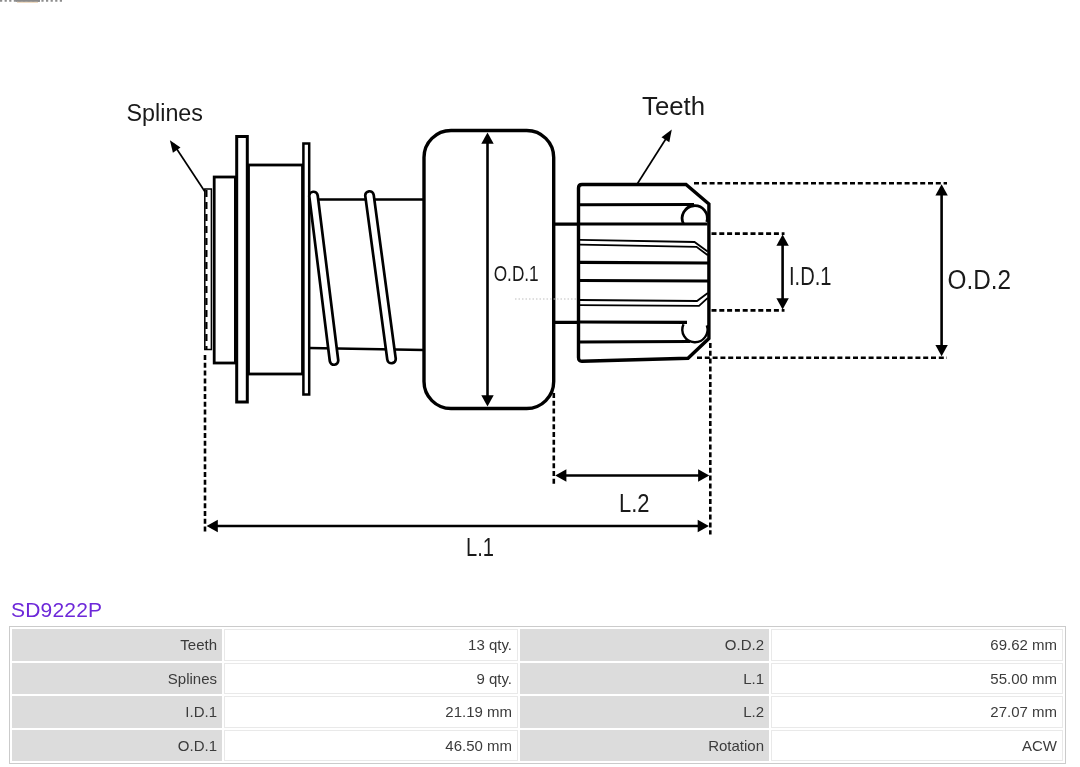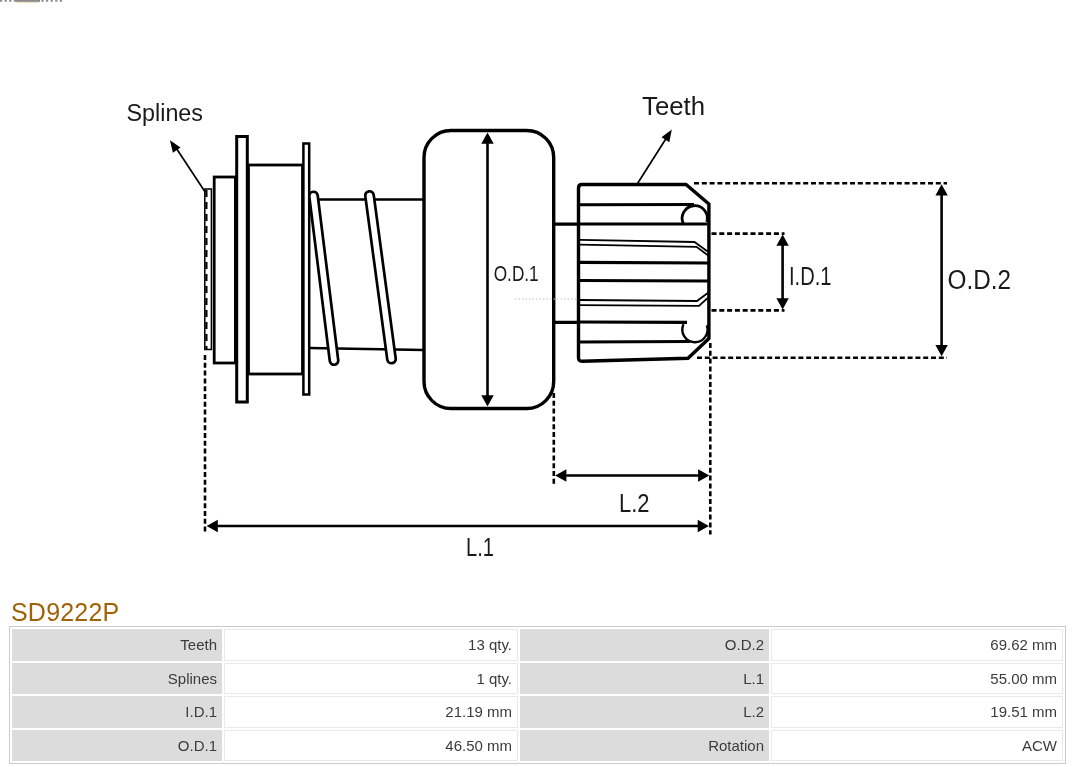--- a/index.html
+++ b/index.html
@@ -1,18 +1,18 @@
 <!DOCTYPE html>
 <html><head>
 <meta charset="utf-8">
 <style>
 html,body{margin:0;padding:0;background:#fff;}
 body{width:1080px;height:767px;position:relative;overflow:hidden;font-family:"Liberation Sans",sans-serif;}
 #drawing{position:absolute;left:0;top:0;}
-.title{position:absolute;left:11px;top:598px;font-size:25px;color:#a16207;letter-spacing:0.2px;}
+.title{position:absolute;left:11px;top:598px;font-size:21px;color:#6d28d9;letter-spacing:0.2px;}
 table.spec{position:absolute;left:9px;top:626px;width:1057px;table-layout:fixed;border-collapse:separate;border-spacing:2px;border:1px solid #cbcbcb;background:#fff;}
 table.spec td{height:29.5px;font-size:15px;color:#3b3b3b;text-align:right;padding:0 5px 0 0;white-space:nowrap;overflow:hidden;}
 td.l{background:#dcdcdc;}
 td.v{background:#fff;border:1px solid #e9e9e9;margin-left:34px;}
 </style>
 </head>
 <body>
 <svg id="drawing" width="1080" height="600" viewBox="0 0 1080 600">
 
   <g>
@@ -118,29 +118,29 @@
     </colgroup>
   <tbody>
       <tr>
         <td class="l">Teeth</td>
         <td class="v">13 qty.</td>
         <td class="l">O.D.2</td>
         <td class="v">69.62 mm</td>
       </tr>
   <tr>
         <td class="l">Splines</td>
-        <td class="v">1 qty.</td>
+        <td class="v">9 qty.</td>
         <td class="l">L.1</td>
         <td class="v">55.00 mm</td>
       </tr>
   <tr>
         <td class="l">I.D.1</td>
         <td class="v">21.19 mm</td>
         <td class="l">L.2</td>
-        <td class="v">19.51 mm</td>
+        <td class="v">27.07 mm</td>
       </tr>
   <tr>
         <td class="l">O.D.1</td>
         <td class="v">46.50 mm</td>
         <td class="l">Rotation</td>
         <td class="v">ACW</td>
       </tr>
 </tbody>
   </table>
 

